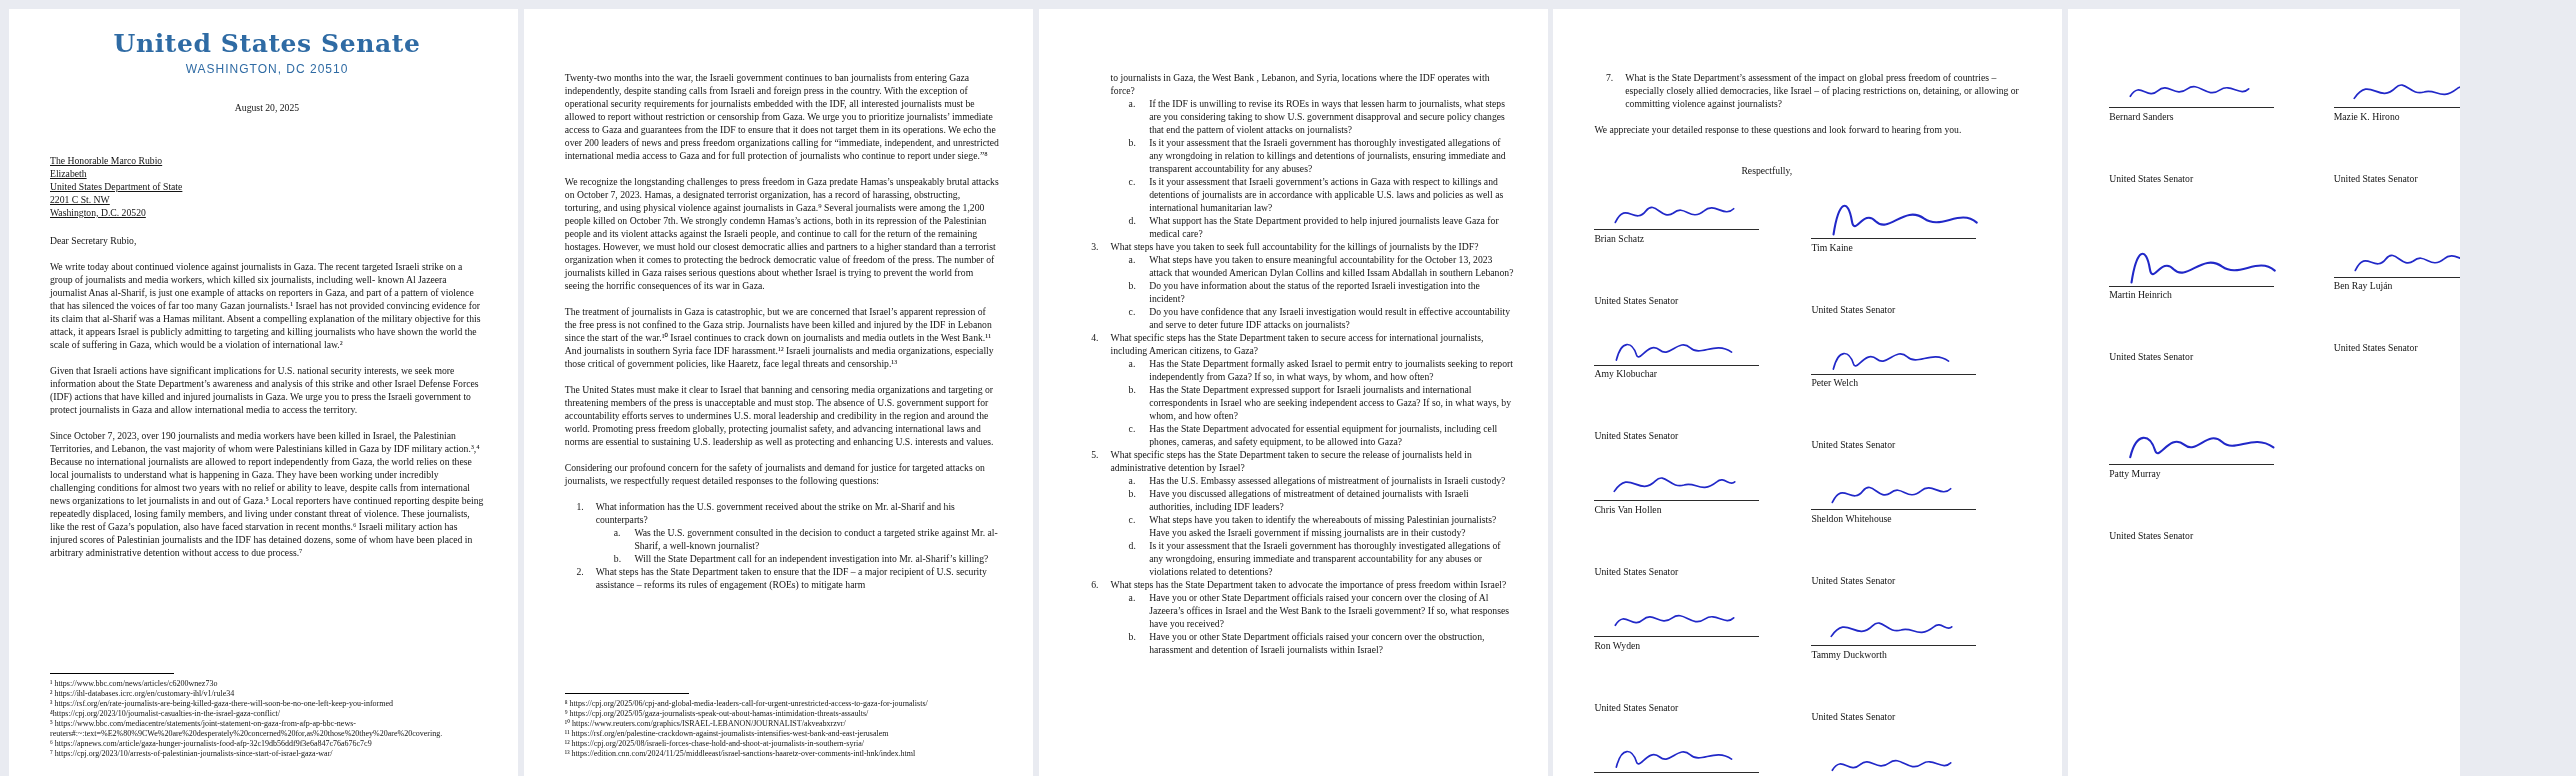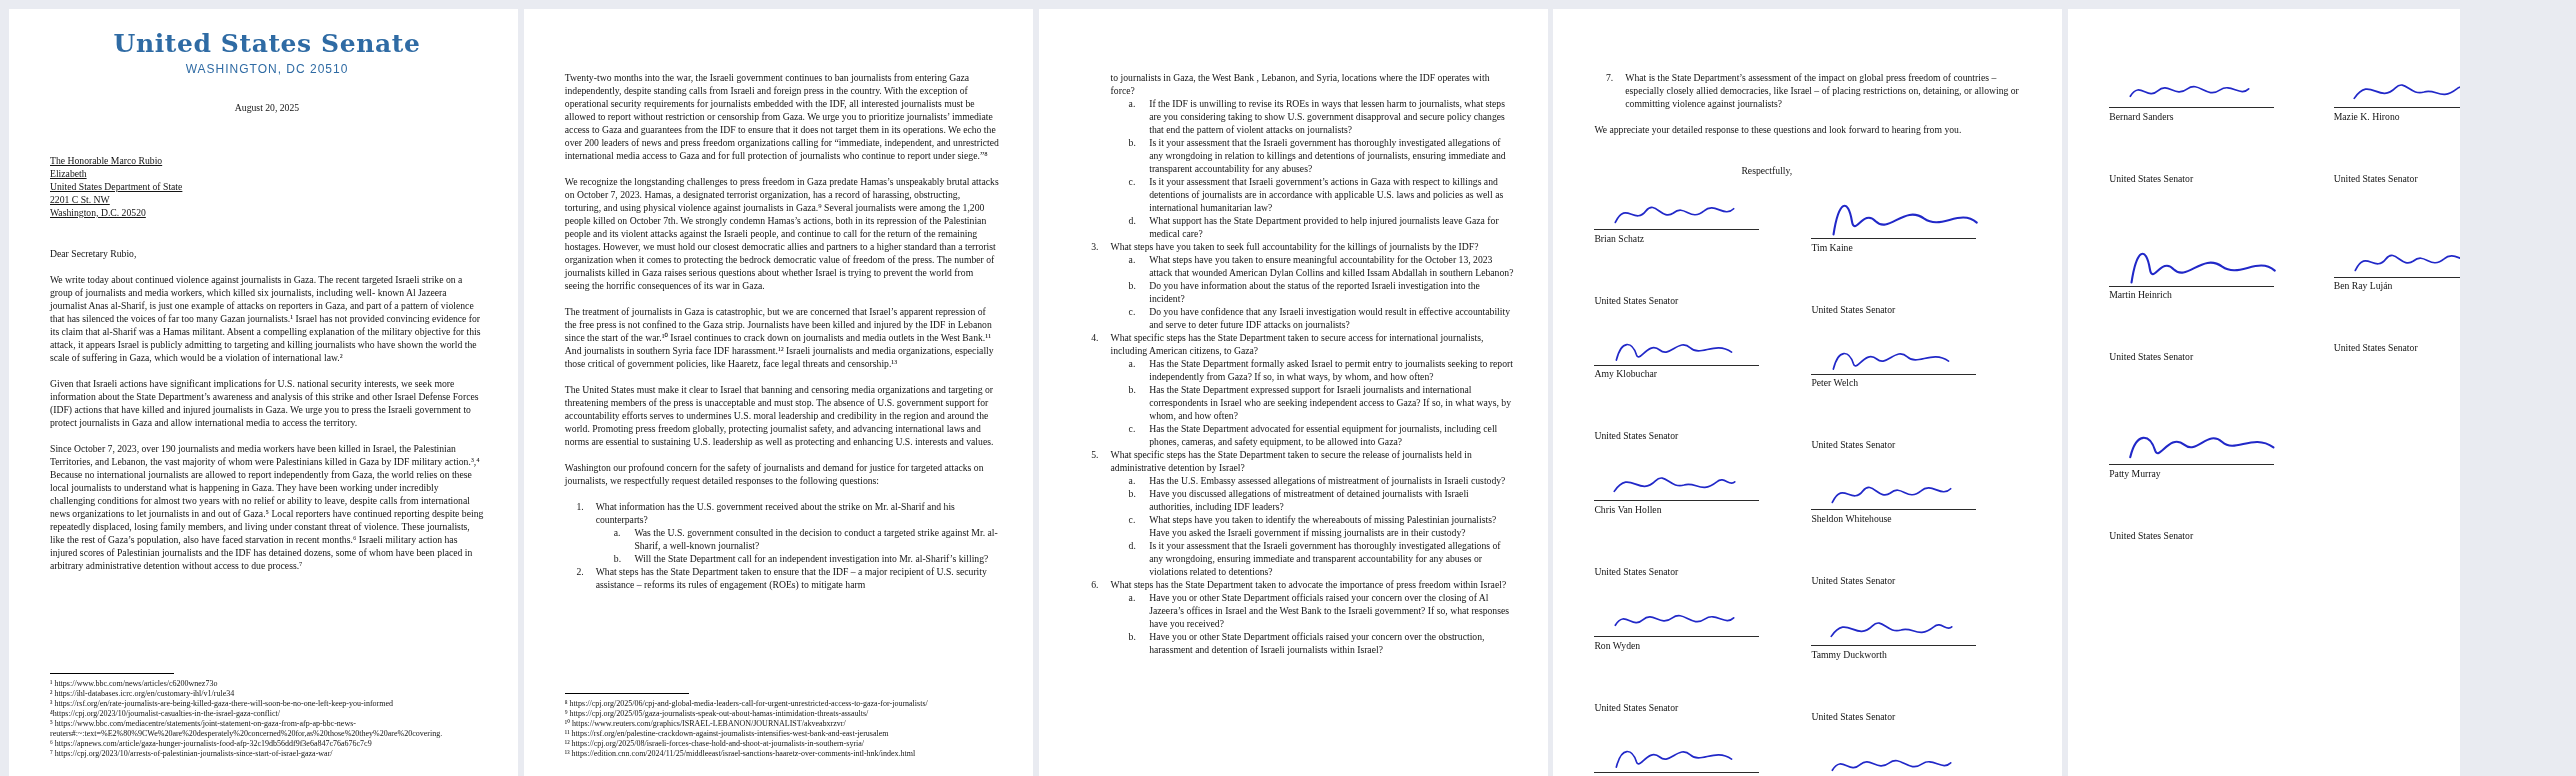--- a/index.html
+++ b/index.html
@@ -11,21 +11,21 @@
   .pt{padding-top:62px;}
 
   
   .letterhead{text-align:center;padding-top:20.6px;}
   .lh-title{font-family:"DejaVu Serif",serif;font-weight:bold;font-size:25px;line-height:28px;
             color:#2f6ba4;letter-spacing:0.6px;}
   .lh-sub{font-family:"Liberation Sans",sans-serif;font-size:12px;letter-spacing:1px;
           color:#2f6ba4;margin-top:5.2px;}
   .date{text-align:center;margin-top:25px;}
   .recipient{margin-top:40px;text-decoration:underline;}
-  .salutation{margin-top:28px;}
+  .salutation{margin-top:15px;}
 
   p.body{margin:13px 0 0 0;}
 
   
   .qitem{position:relative;margin-left:11.6px;padding-left:19.3px;}
   .qitem .m{position:absolute;left:0;}
   .sub{position:relative;margin-left:49px;padding-left:20.6px;}
   .sub .m{position:absolute;left:0;}
   .qcont{padding-left:31px;}
   .qgap{margin-top:13px;}
@@ -83,21 +83,21 @@
       <div>⁷ https://cpj.org/2023/10/arrests-of-palestinian-journalists-since-start-of-israel-gaza-war/</div>
     </div>
   </section>
 
   <section class="page">
     <div class="pad pt">
       <p class="body" style="margin-top:0;">Twenty-two months into the war, the Israeli government continues to ban journalists from entering Gaza independently, despite standing calls from Israeli and foreign press in the country. With the exception of operational security requirements for journalists embedded with the IDF, all interested journalists must be allowed to report without restriction or censorship from Gaza.  We urge you to prioritize journalists’ immediate access to Gaza and guarantees from the IDF to ensure that it does not target them in its operations. We echo the over 200 leaders of news and press freedom organizations calling for “immediate, independent, and unrestricted international media access to Gaza and for full protection of journalists who continue to report under siege.”⁸</p>
       <p class="body">We recognize the longstanding challenges to press freedom in Gaza predate Hamas’s unspeakably brutal attacks on October 7, 2023. Hamas, a designated terrorist organization, has a record of harassing, obstructing, torturing, and using physical violence against journalists in Gaza.⁹ Several journalists were among the 1,200 people killed on October 7th. We strongly condemn Hamas’s actions, both in its repression of the Palestinian people and its violent attacks against the Israeli people, and continue to call for the return of the remaining hostages. However, we must hold our closest democratic allies and partners to a higher standard than a terrorist organization when it comes to protecting the bedrock democratic value of freedom of the press. The number of journalists killed in Gaza raises serious questions about whether Israel is trying to prevent the world from seeing the horrific consequences of its war in Gaza.</p>
       <p class="body">The treatment of journalists in Gaza is catastrophic, but we are concerned that Israel’s apparent repression of the free press is not confined to the Gaza strip. Journalists have been killed and injured by the IDF in Lebanon since the start of the war.¹⁰ Israel continues to crack down on journalists and media outlets in the West Bank.¹¹ And journalists in southern Syria face IDF harassment.¹² Israeli journalists and media organizations, especially those critical of government policies, like Haaretz, face legal threats and censorship.¹³</p>
       <p class="body">The United States must make it clear to Israel that banning and censoring media organizations and targeting or threatening members of the press is unacceptable and must stop. The absence of U.S. government support for accountability efforts serves to undermines U.S. moral leadership and credibility in the region and around the world. Promoting press freedom globally, protecting journalist safety, and advancing international laws and norms are essential to sustaining U.S. leadership as well as protecting and enhancing U.S. interests and values.</p>
-      <p class="body">Washington our profound concern for the safety of journalists and demand for justice for targeted attacks on journalists, we respectfully request detailed responses to the following questions:</p>
+      <p class="body">Considering our profound concern for the safety of journalists and demand for justice for targeted attacks on journalists, we respectfully request detailed responses to the following questions:</p>
       <div class="qitem qgap">
         <span class="m">1.</span>
         <span>What information has the U.S. government received about the strike on Mr. al-Sharif and his counterparts?</span>
       </div>
       <div class="sub">
         <span class="m">a.</span>
         <span>Was the U.S. government consulted in the decision to conduct a targeted strike against Mr. al-Sharif, a well-known journalist?</span>
       </div>
       <div class="sub">
         <span class="m">b.</span>

